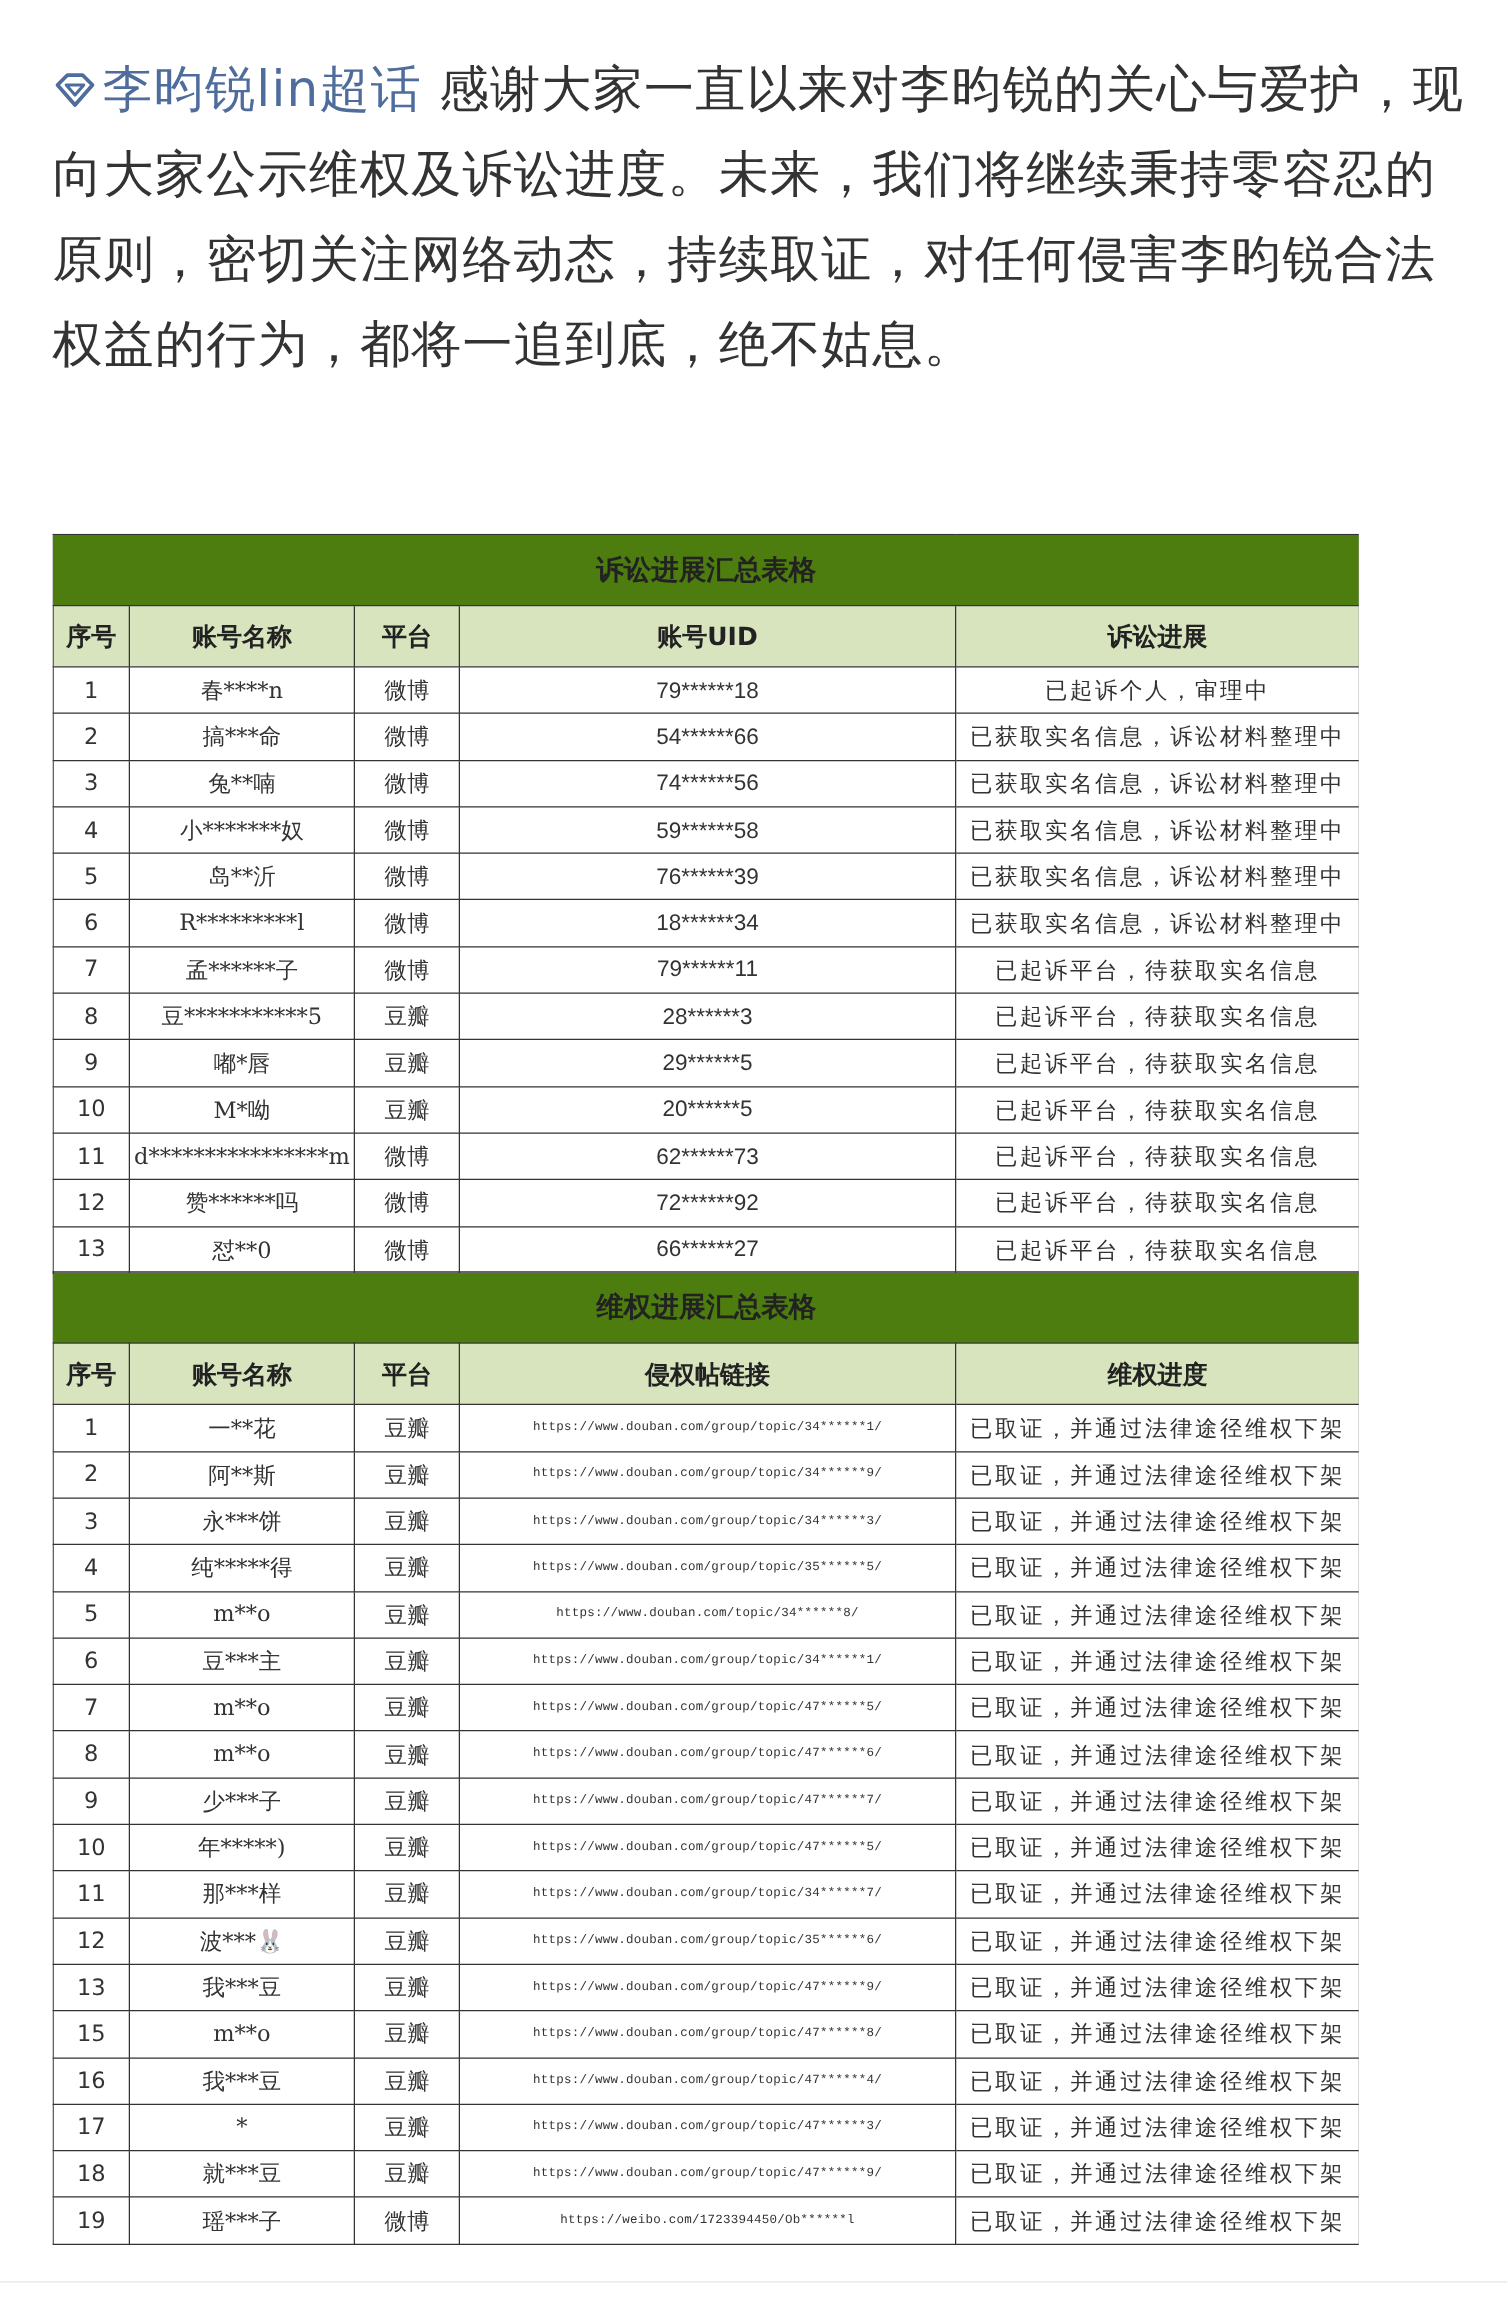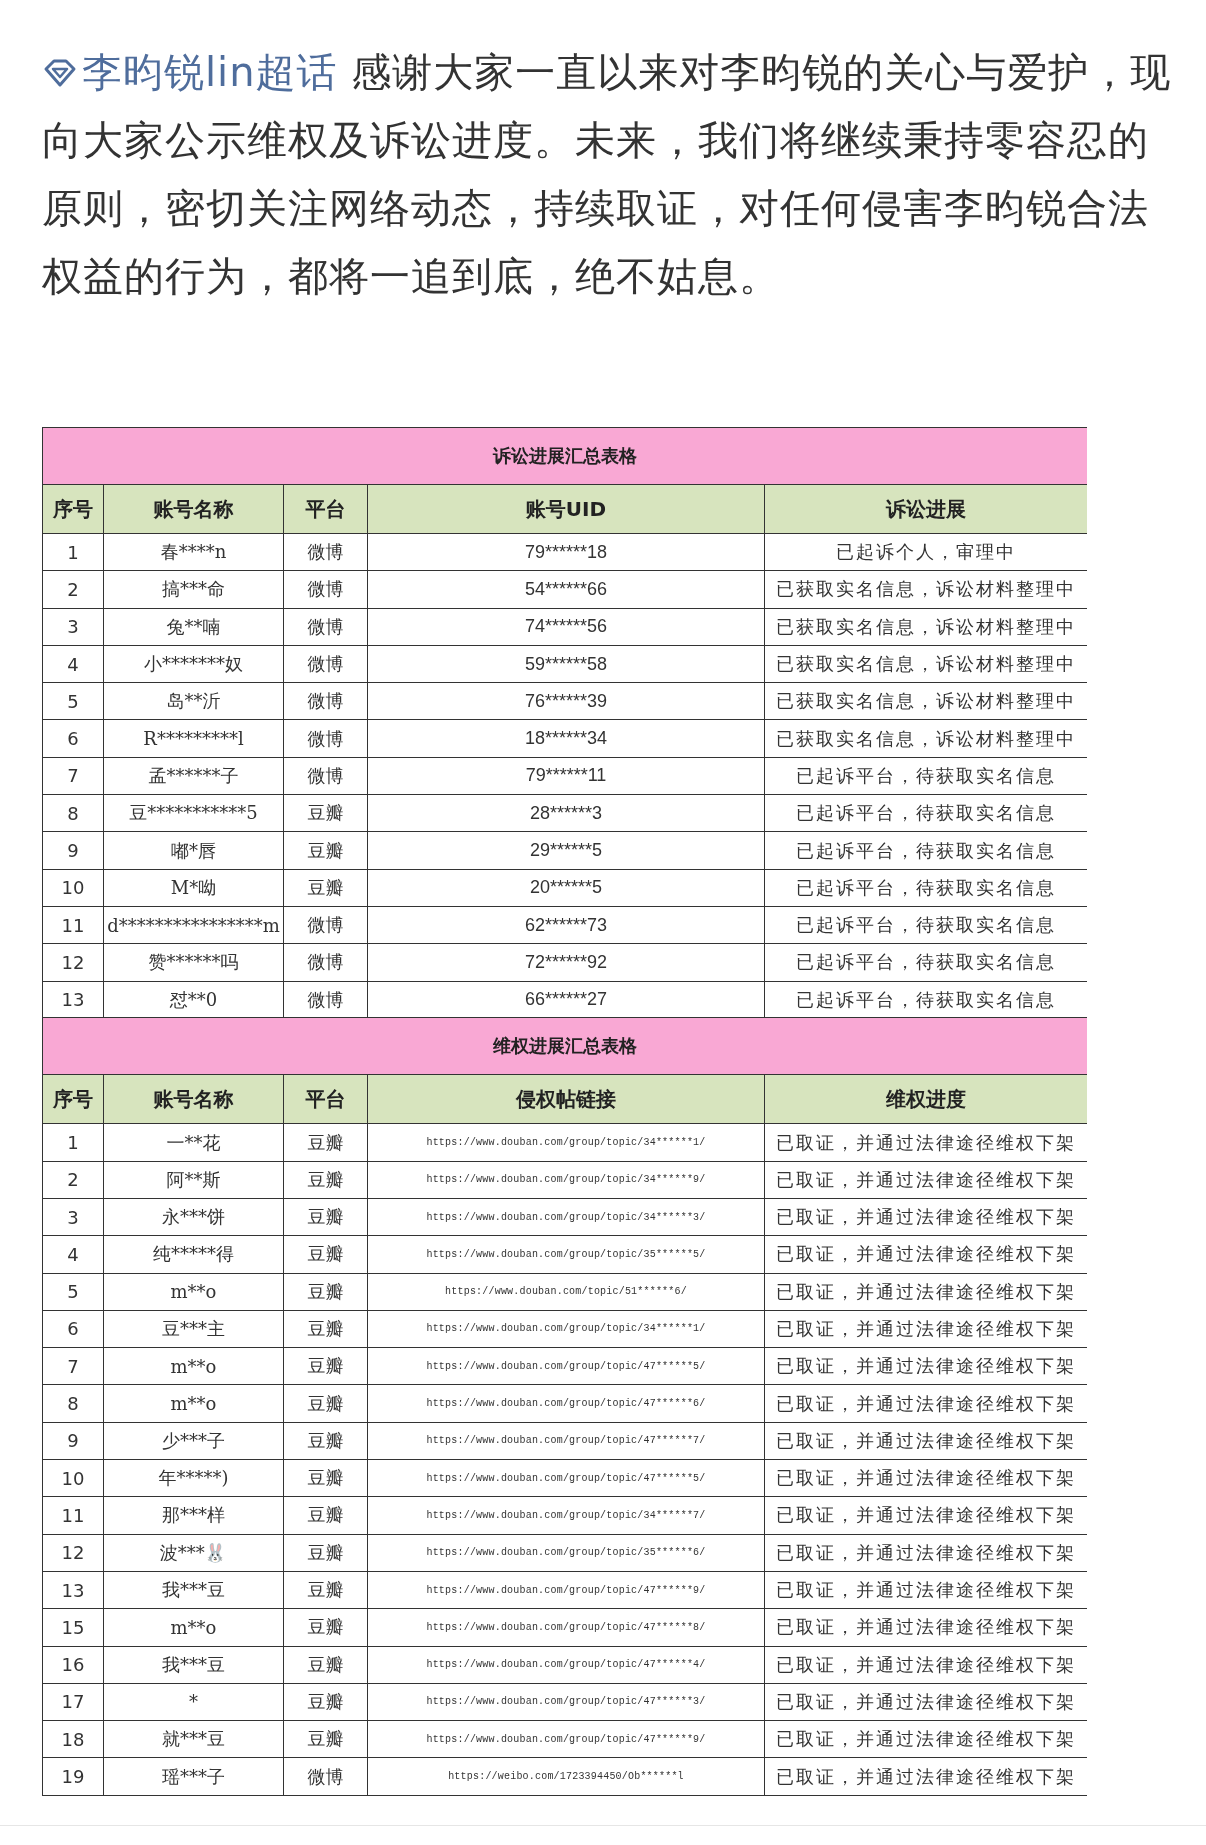--- a/index.html
+++ b/index.html
@@ -3,21 +3,21 @@
 <meta charset="utf-8">
 <style>
   html,body{margin:0;padding:0;background:#ffffff;}
   body{width:1206px;height:1845px;position:relative;overflow:hidden;font-family:"DejaVu Sans","Liberation Sans",sans-serif;}
   .post{position:absolute;left:42px;top:38px;width:1130px;font-size:40px;line-height:68px;color:#333333;letter-spacing:1px;}
   .topic{color:#4f6d9c;}
   .topic svg{width:36px;height:30px;vertical-align:-2px;margin-right:4px;}
   .sheet{position:absolute;left:42px;top:427px;width:1045px;height:1398px;overflow:hidden;background:#fff;}
   table{border-collapse:collapse;width:1045px;table-layout:fixed;}
   td,th{border:1.5px solid #333;padding:0;text-align:center;vertical-align:middle;color:#333;overflow:hidden;white-space:nowrap;}
-  .band td{background:#f9a8d4;height:56px;font-weight:bold;font-size:18px;color:#222;}
+  .band td{background:#4d7c0f;height:56px;font-weight:bold;font-size:22px;color:#222;}
   .hdr th{background:#d7e4be;height:48px;font-weight:bold;font-size:20px;color:#222;text-align:center;}
   .row td{height:36.3px;font-size:18px;font-family:"DejaVu Serif","Liberation Serif",serif;}
   .row td.num{font-family:"DejaVu Sans","Liberation Sans",sans-serif;font-size:18px;}
   .row td.uid{font-family:Liberation Sans, sans-serif;font-size:18px;}
   .row td.url{font-family:"Liberation Mono","DejaVu Sans Mono",monospace;font-size:10px;letter-spacing:0.2px;text-align:center;}
   .row td.prog{font-size:18px;letter-spacing:2px;}
   .fade{position:absolute;left:0;top:1825px;width:1206px;height:20px;background:#fff;border-top:1px solid #e6e6e6;}
 </style>
 </head>
 <body>
@@ -190,21 +190,21 @@
           <td class="num">4</td>
           <td class="">纯*****得</td>
           <td class="">豆瓣</td>
           <td class="url">https://www.douban.com/group/topic/35******5/</td>
           <td class="prog">已取证，并通过法律途径维权下架</td>
         </tr>
         <tr class="row">
           <td class="num">5</td>
           <td class="">m**o</td>
           <td class="">豆瓣</td>
-          <td class="url">https://www.douban.com/topic/51******6/</td>
+          <td class="url">https://www.douban.com/topic/34******8/</td>
           <td class="prog">已取证，并通过法律途径维权下架</td>
         </tr>
         <tr class="row">
           <td class="num">6</td>
           <td class="">豆***主</td>
           <td class="">豆瓣</td>
           <td class="url">https://www.douban.com/group/topic/34******1/</td>
           <td class="prog">已取证，并通过法律途径维权下架</td>
         </tr>
         <tr class="row">

